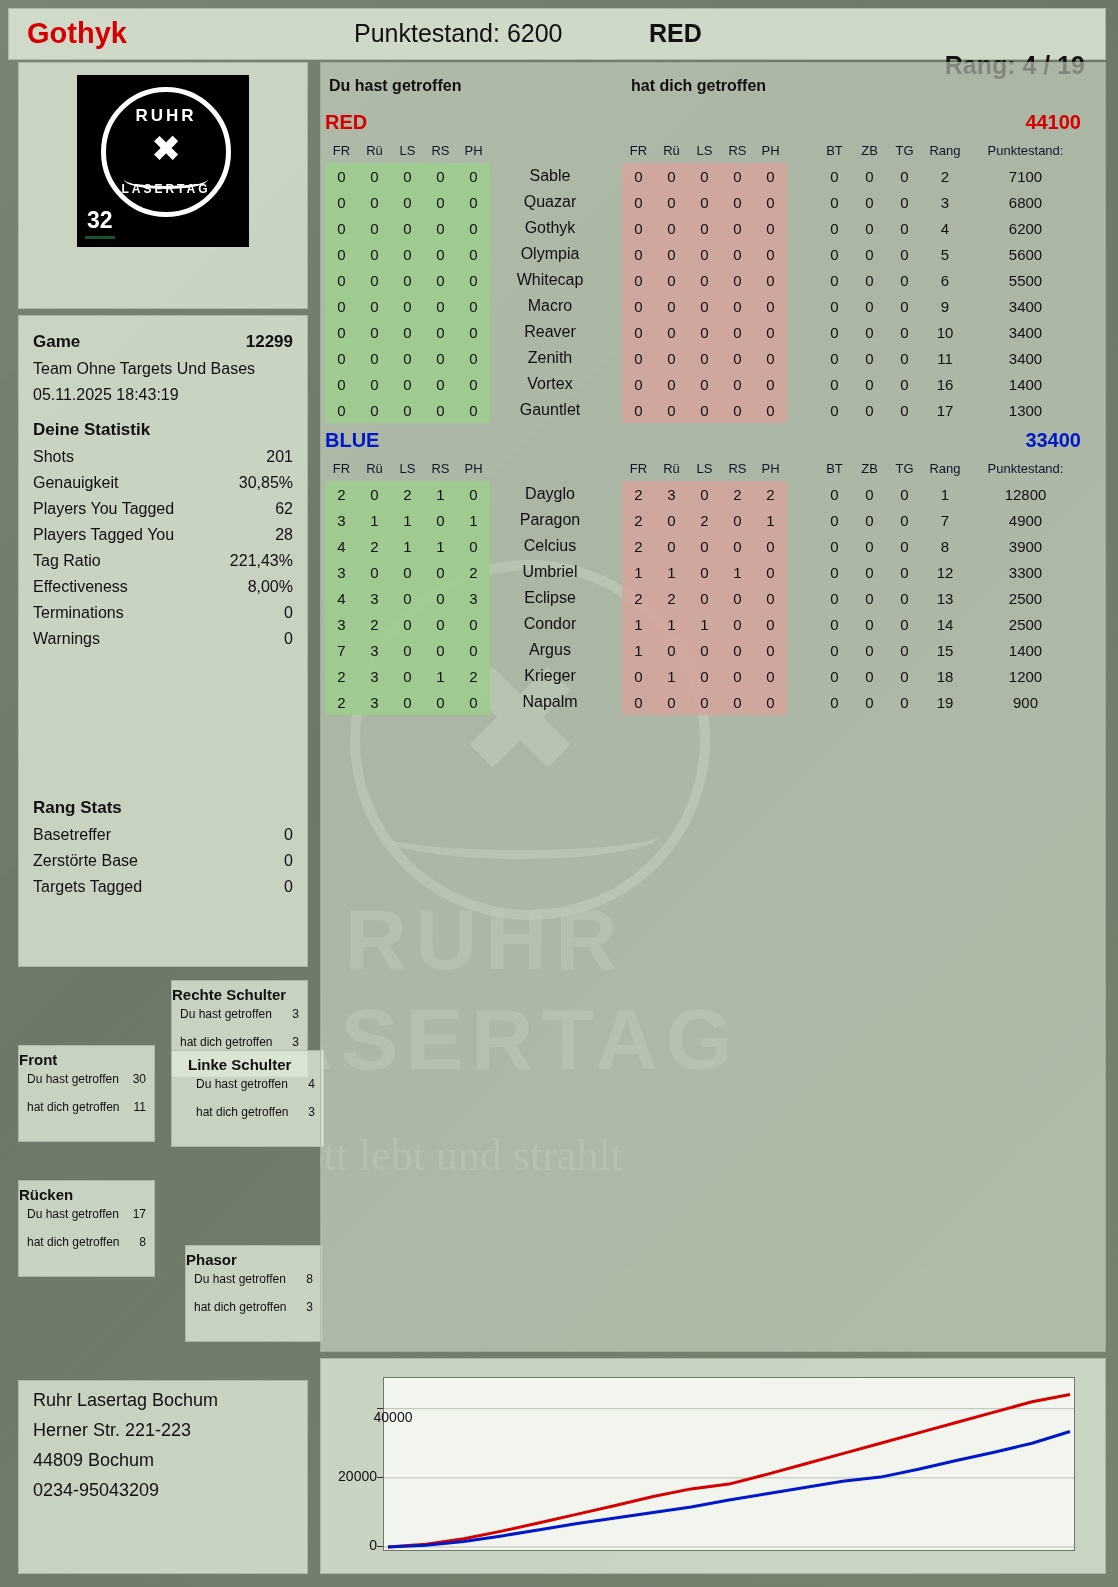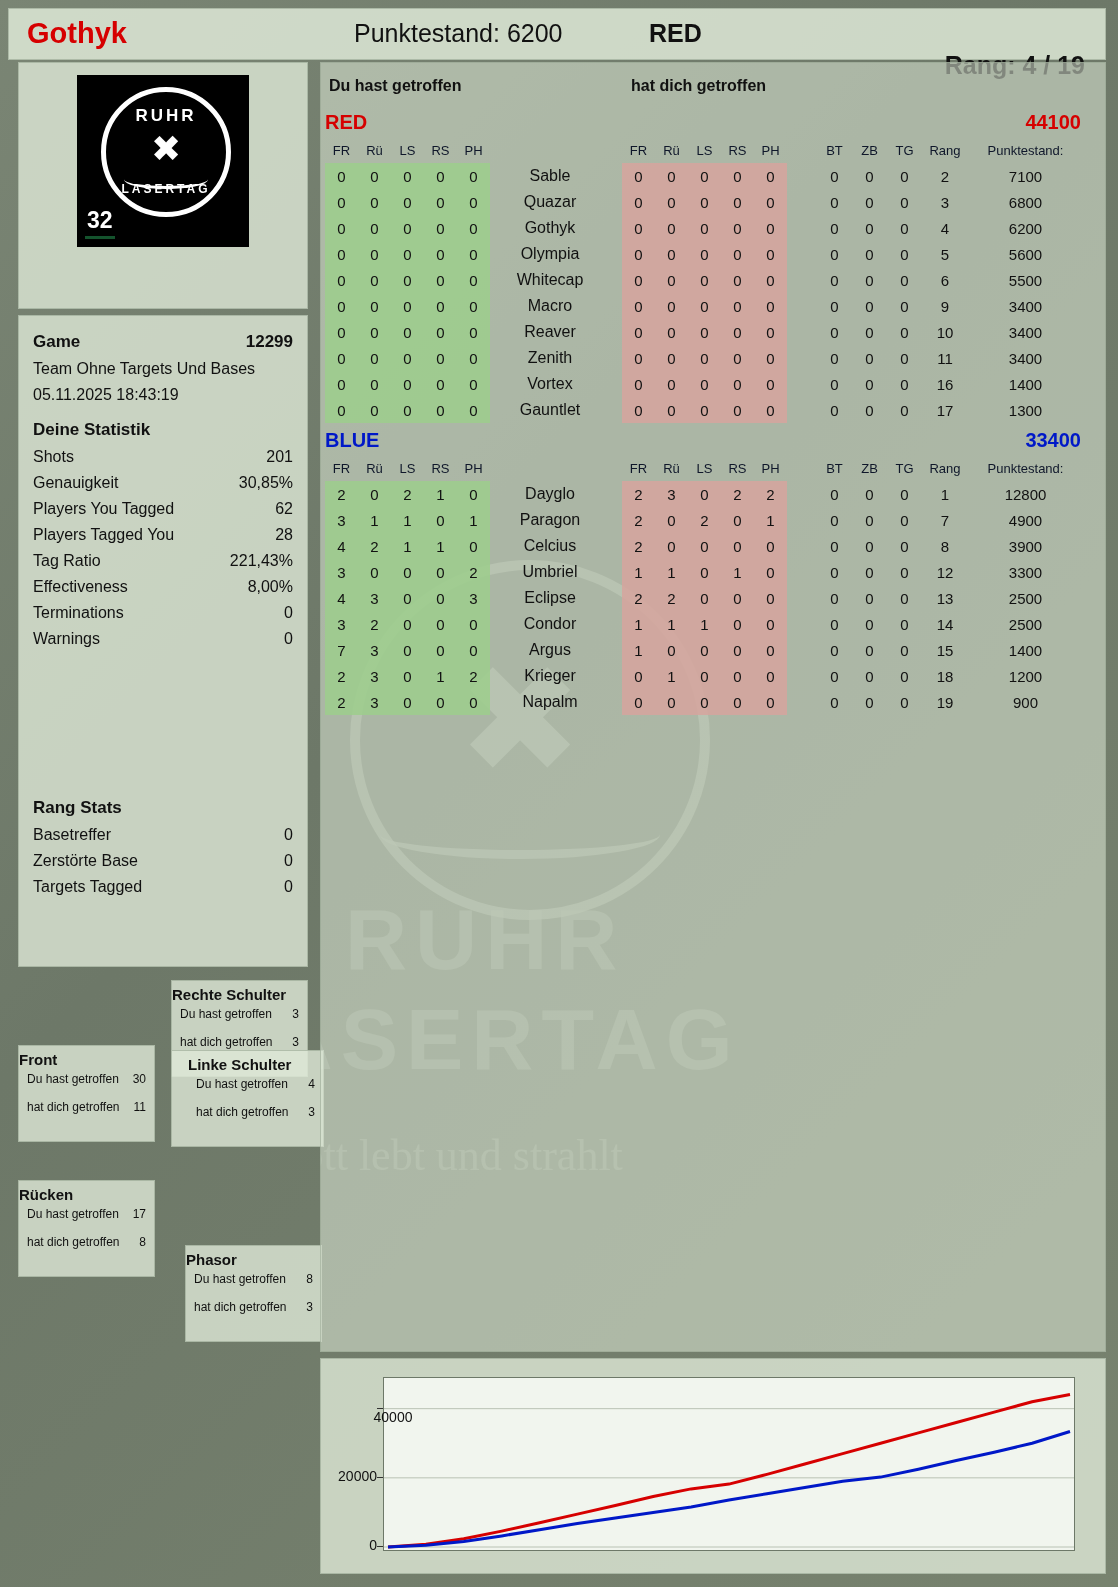--- a/index.html
+++ b/index.html
@@ -396,20 +396,26 @@
     <div class="bp-row">
         <span>Du hast getroffen</span>
         <span>8</span>
       </div>
     <div class="bp-row" style="padding-top:14px">
         <span>hat dich getroffen</span>
         <span>3</span>
       </div>
   </div>
 
+  <div class="panel" id="contact-panel">
+    <div>Ruhr Lasertag Bochum</div>
+    <div>Herner Str. 221-223</div>
+    <div>44809 Bochum</div>
+    <div>0234-95043209</div>
+  </div>
 
   <div class="panel" id="main-panel">
     <div class="col-head" style="left:8px; top:14px;">Du hast getroffen</div>
     <div class="col-head" style="left:310px; top:14px;">hat dich getroffen</div>
     <div id="table-mount" style="position:absolute; left:4px; top:42px;">
         <div style="height:6px"></div>
         <div style="position:relative;height:26px"><span class="teamname" style="color:#d60000">RED</span><span class="teamname" style="color:#d60000;position:absolute;right:10px;top:0">44100</span></div>
         <table class="scoretbl">
           <tbody>
             <tr class="hdr">

